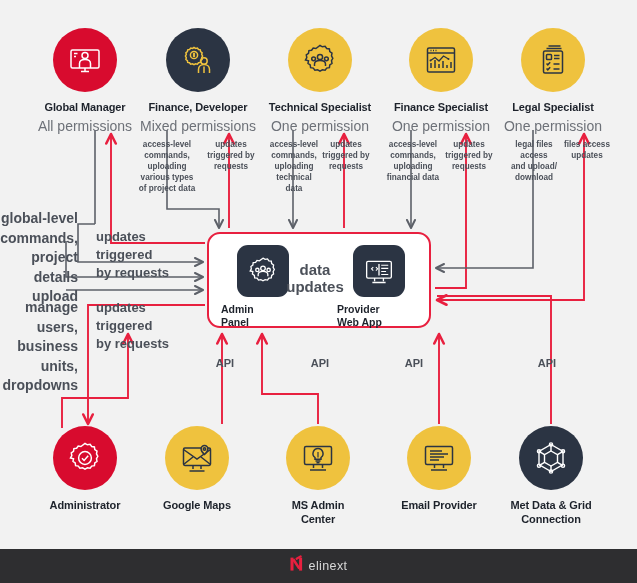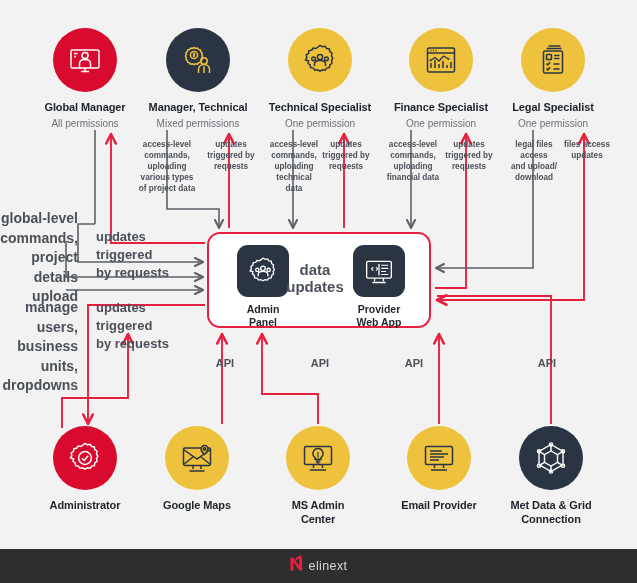--- a/index.html
+++ b/index.html
@@ -49,21 +49,21 @@
 
   .node-title {
     font-size: 11px;
     font-weight: bold;
     color: #1d222b;
     margin-top: 9px;
     line-height: 1.25;
     letter-spacing: -0.1px;
   }
   .node-sub {
-    font-size: 10px;
+    font-size: 14px;
     color: #6d7178;
     margin-top: 3px;
     line-height: 1.25;
   }
 
   
   .cap {
     position: absolute;
     font-size: 8.2px;
     font-weight: bold;
@@ -111,21 +111,20 @@
     width: 224px;
     height: 96px;
     background: #ffffff;
     border: 2.5px solid #e8203f;
     border-radius: 13px;
     box-sizing: border-box;
   }
   .sysbox {
     position: absolute;
     width: 84px;
-    text-align: center;
   }
   .sq {
     width: 52px;
     height: 52px;
     border-radius: 11px;
     background: #2b3443;
     margin: 0 auto;
     display: flex;
     align-items: center;
     justify-content: center;
@@ -232,21 +231,21 @@
     <div class="circle c-navy">
       <svg width="34" height="34" viewBox="0 0 34 34" fill="none" stroke="#efc23e" stroke-width="1.5">
         <path d="M13 4.5l1.6.9 1.8-.4 1.1 1.5 1.8.3.3 1.8 1.5 1.1-.4 1.8.9 1.6-.9 1.6.4 1.8-1.5 1.1-.3 1.8-1.8.3-1.1 1.5-1.8-.4-1.6.9-1.6-.9-1.8.4-1.1-1.5-1.8-.3-.3-1.8-1.5-1.1.4-1.8-.9-1.6.9-1.6-.4-1.8 1.5-1.1.3-1.8 1.8-.3L9.8 5l1.8.4z"></path>
         <circle cx="13" cy="12" r="3.6"></circle>
         <path d="M13 10v4M11.9 10.9h2.2M11.9 13.1h2.2"></path>
         <circle cx="23" cy="18" r="3.2"></circle>
         <path d="M17.5 30v-3.5c0-3 2.5-5 5.5-5s5.5 2 5.5 5V30"></path>
         <path d="M23 23.5V30"></path>
       </svg>
     </div>
-    <div class="node-title">Manager, Technical</div>
+    <div class="node-title">Finance, Developer</div>
     <div class="node-sub">Mixed permissions</div>
   </div>
 
   <div class="node" style="left:255px; top:28px;">
     <div class="circle c-yellow">
       <svg width="34" height="34" viewBox="0 0 34 34" fill="none" stroke="#2b3443" stroke-width="1.5">
         <path d="M17 2.5l2.4 1.3 2.7-.5 1.6 2.2 2.7.4.4 2.7 2.2 1.6-.5 2.7 1.3 2.4-1.3 2.4.5 2.7-2.2 1.6-.4 2.7-2.7.4-1.6 2.2-2.7-.5-2.4 1.3-2.4-1.3-2.7.5-1.6-2.2-2.7-.4-.4-2.7-2.2-1.6.5-2.7L2.5 17l1.3-2.4-.5-2.7 2.2-1.6.4-2.7 2.7-.4L10.2 5l2.7.5z"></path>
         <circle cx="17" cy="14" r="2.6"></circle>
         <path d="M11.5 23v-2c0-2.2 2.5-3.6 5.5-3.6s5.5 1.4 5.5 3.6v2"></path>
         <circle cx="10.6" cy="15.8" r="1.9"></circle>

